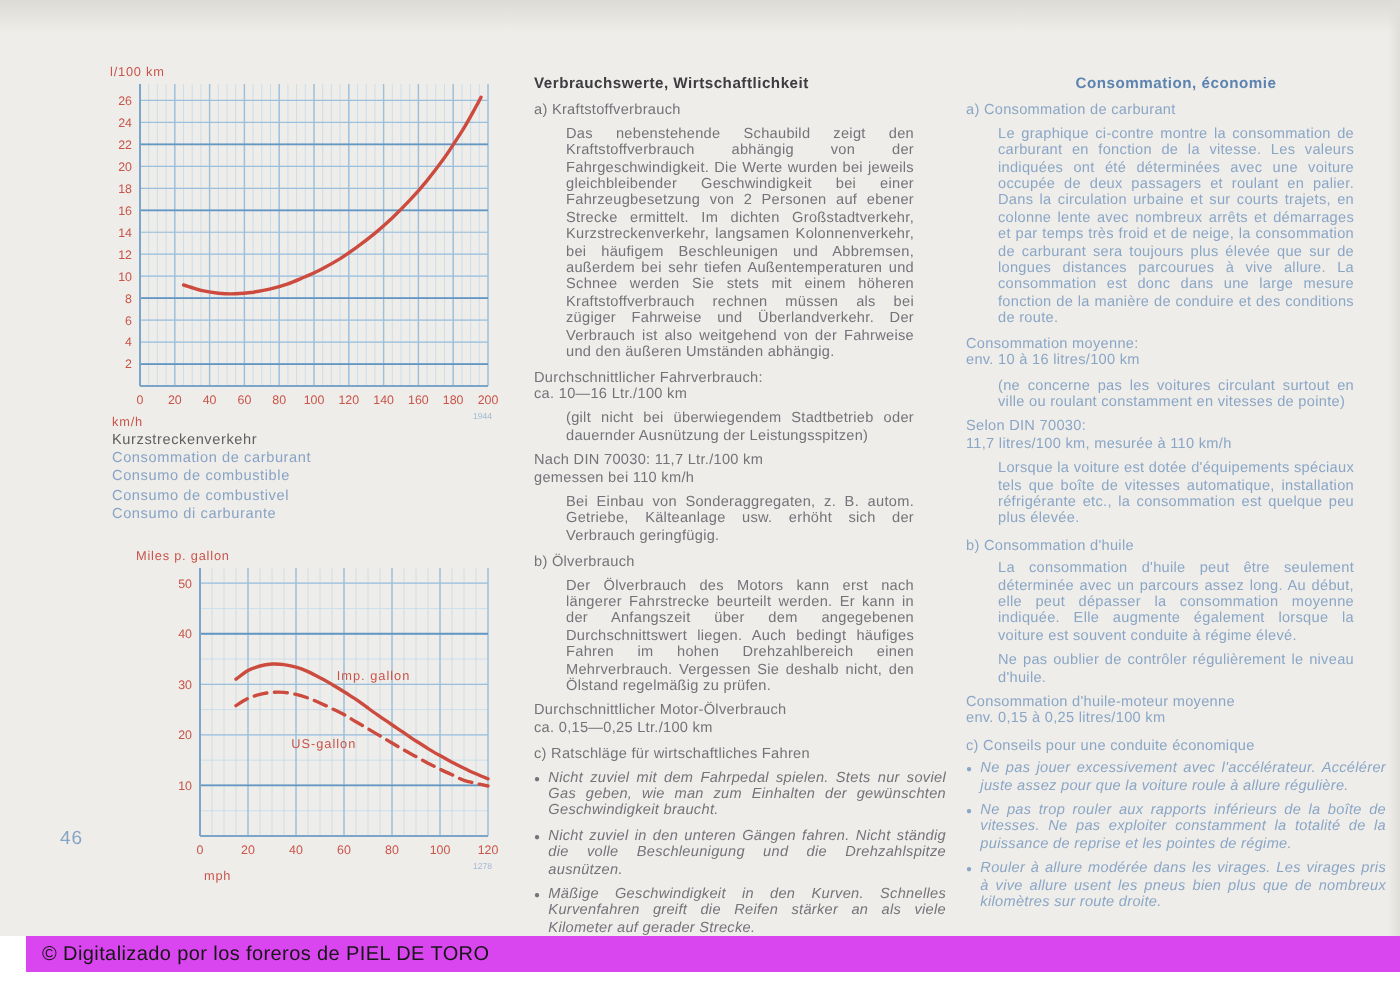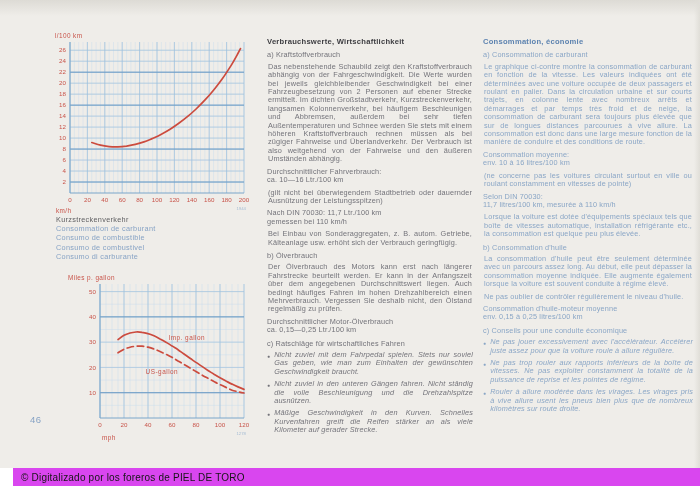--- a/index.html
+++ b/index.html
@@ -28,23 +28,23 @@
   .col{
     position:absolute;top:38px;
     font-size:7.3px;line-height:8.4px;letter-spacing:.15px;
   }
   #german-col{left:267px;width:206px;color:var(--german-text,#73737a);}
   #french-col{left:483px;width:210px;color:var(--french-text,#8aa6c6);}
   .coltitle{
     font-size:7.6px;font-weight:bold;margin:0 0 5px;letter-spacing:.25px;
   }
   #german-col .coltitle{color:var(--german-heading,#3d3d41);}
-  #french-col .coltitle{color:var(--french-heading,#5d83b0);}
+  #french-col .coltitle{color:var(--french-heading,#5d83b0);text-align:center;}
   .sub{margin:5px 0 3px;}
-  .para{text-align:justify;margin:0 1px 4px;}
+  .para{text-align:justify;margin:0 16px 4px;}
   .spec{margin:0 0 4px;}
   .bullet{display:flex;gap:4px;margin:0 0 4px;font-style:italic;}
   .dot{font-size:5px;line-height:8.4px;flex:0 0 auto;padding-top:1px;}
   .btext{flex:1;text-align:justify;}
   .caption{
     position:absolute;left:56px;top:215px;
     font-size:7.3px;line-height:9.2px;letter-spacing:.3px;
   }
   .cap-de{color:var(--caption-dark,#5f5f62);}
   .cap-tr{color:var(--caption-blue,#87a3c5);}

